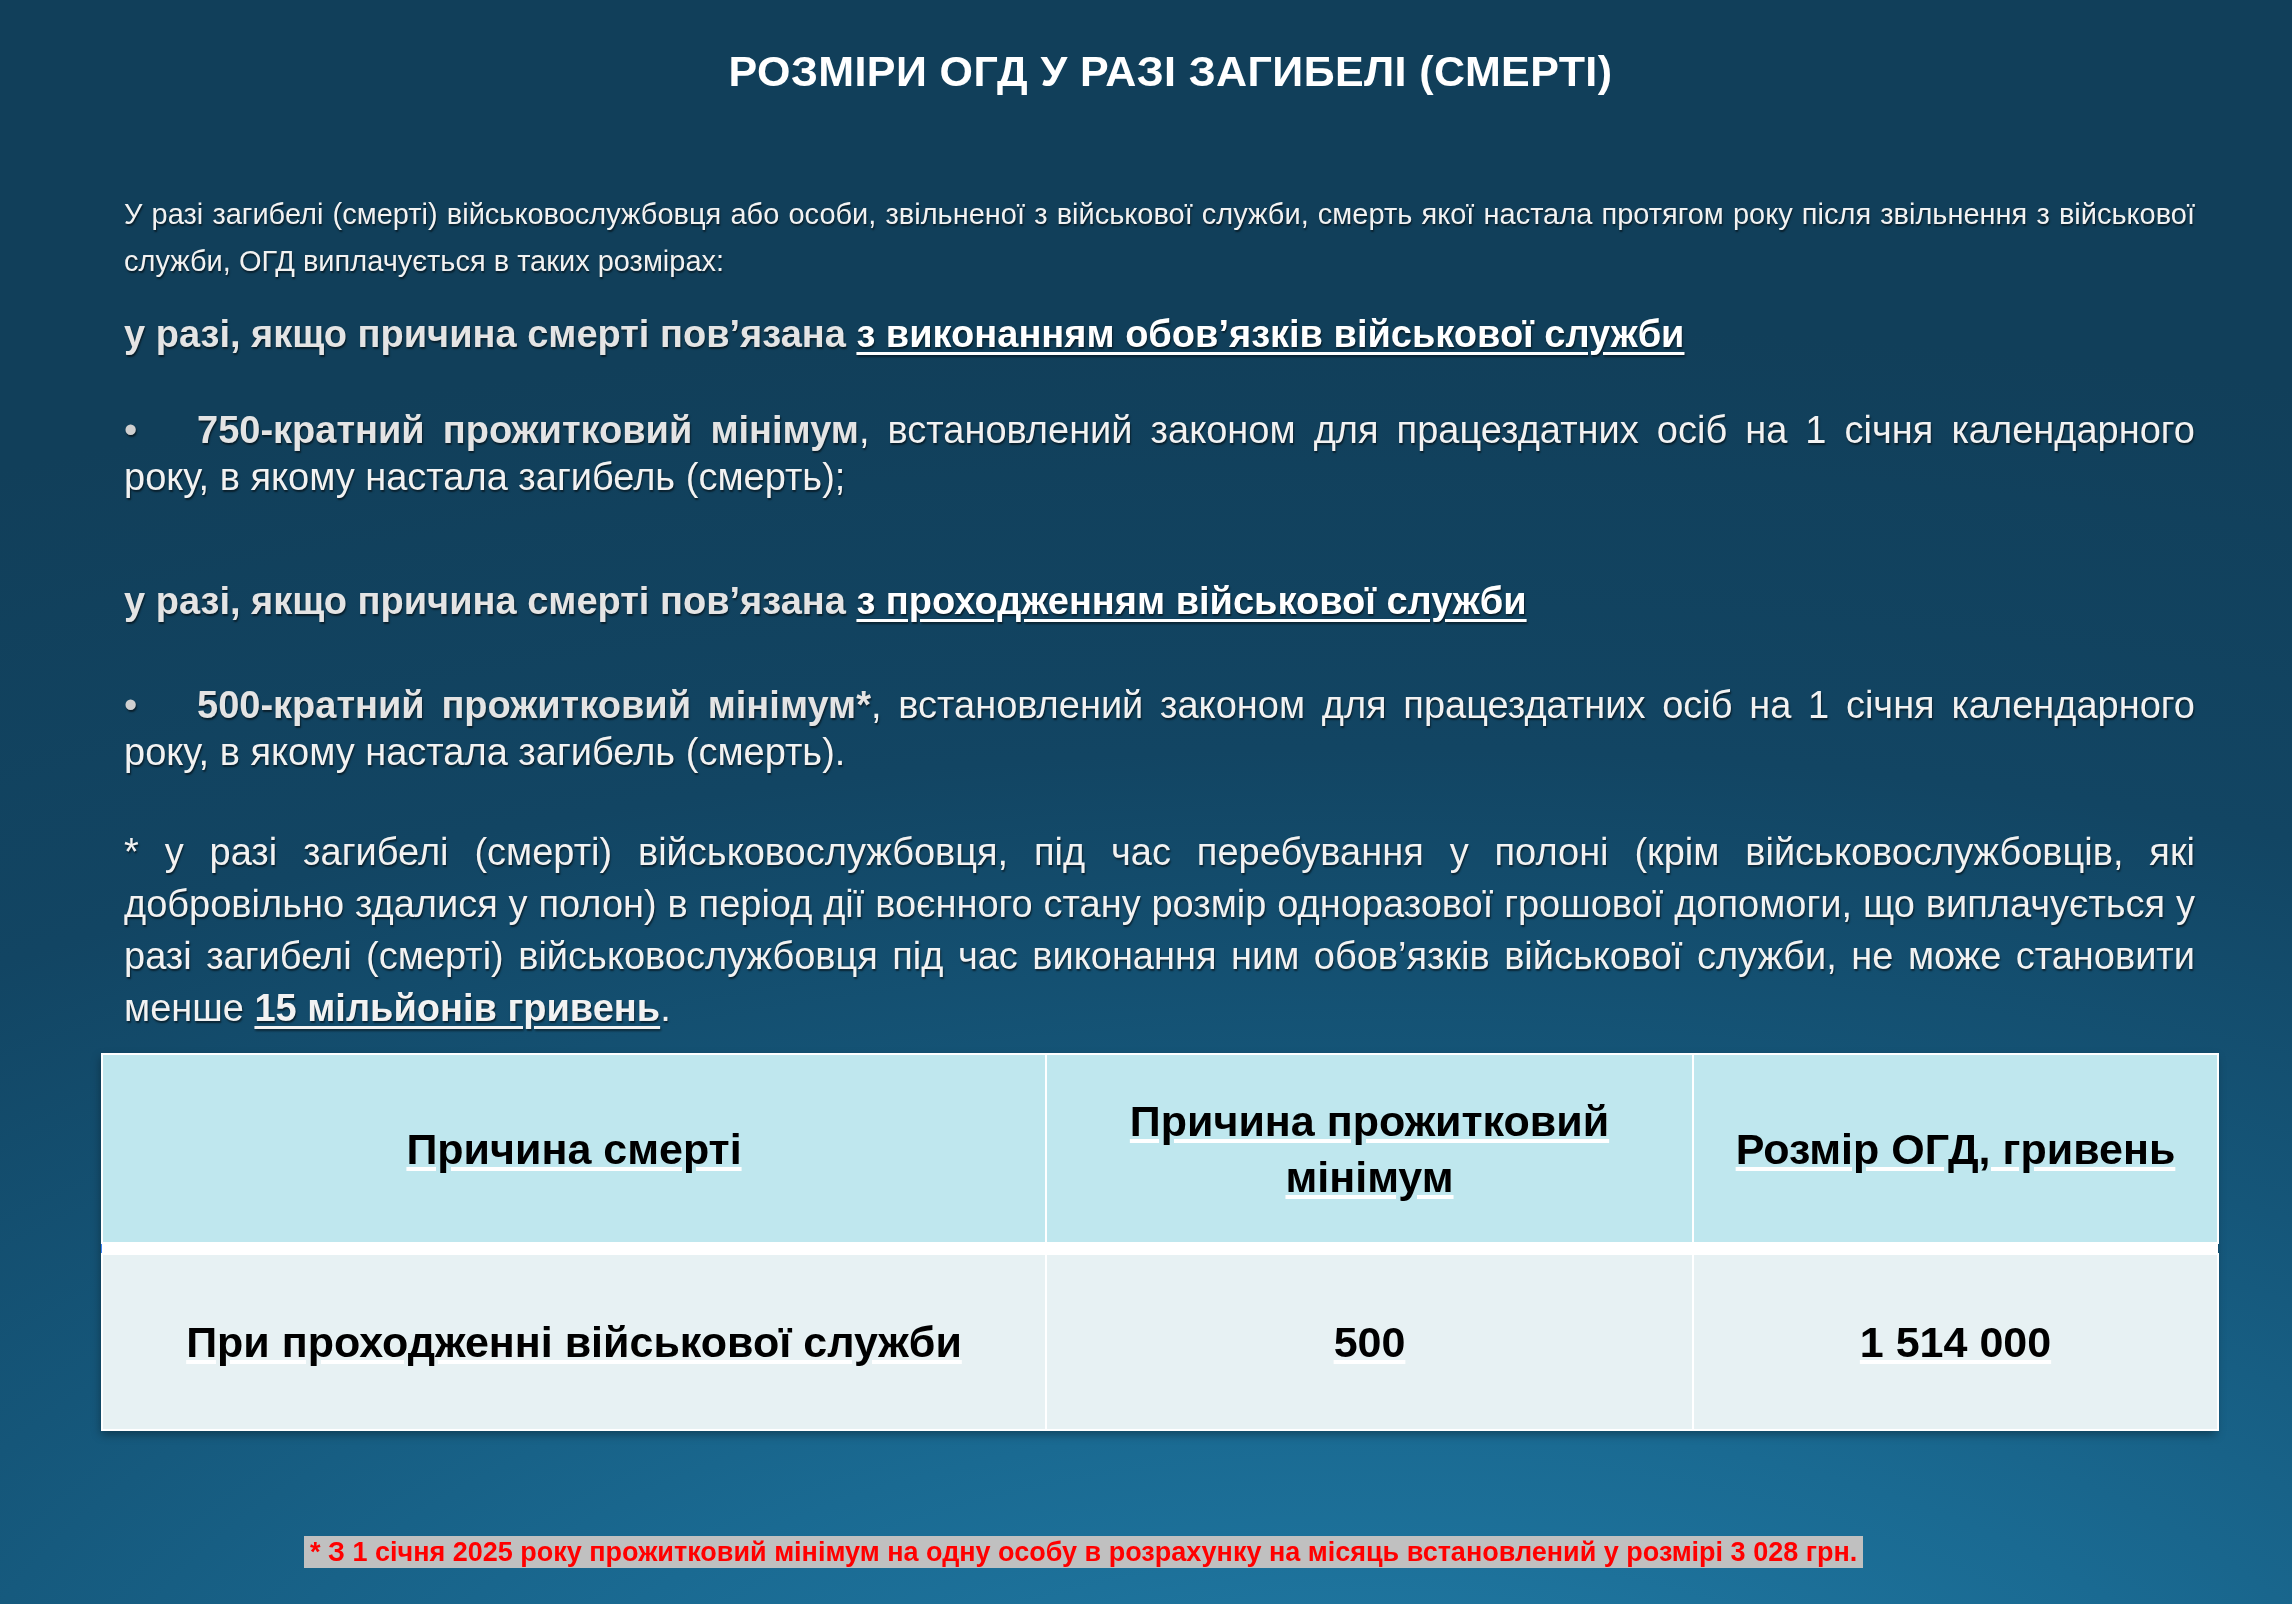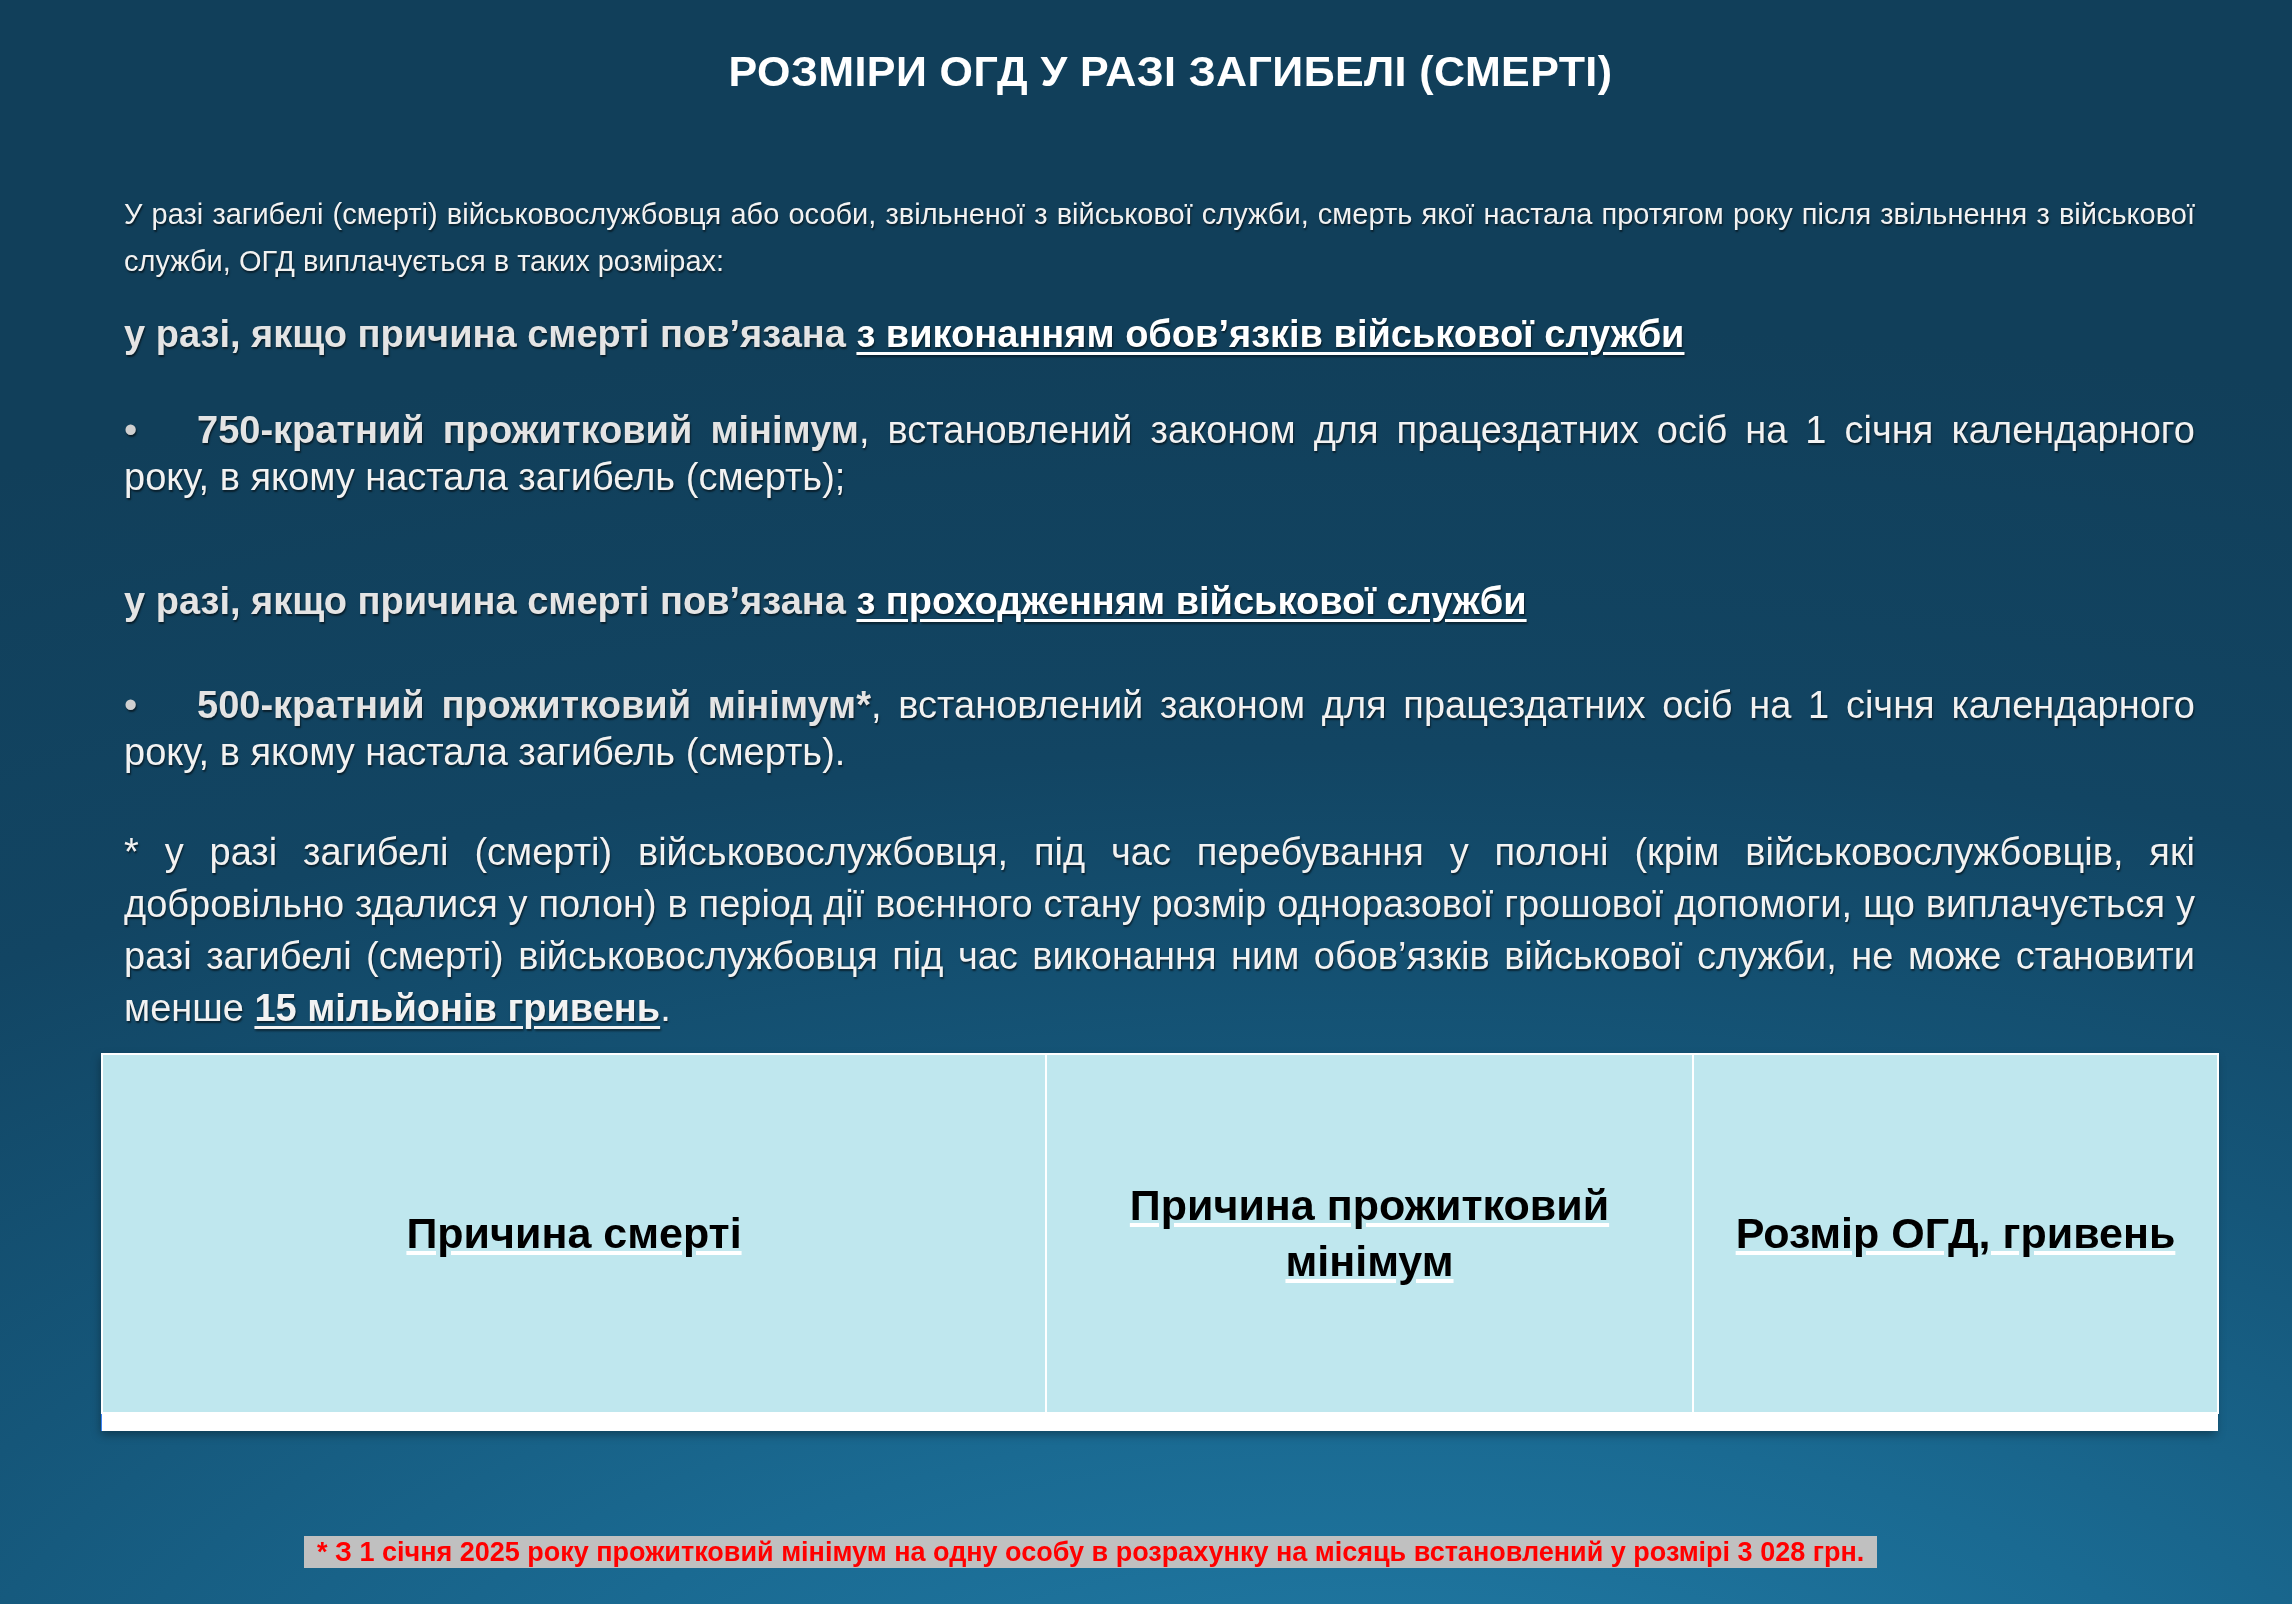--- a/index.html
+++ b/index.html
@@ -142,21 +142,21 @@
       border: none;
     }
     .num {
       font-size: 45px;
     }
     .bottom-note {
       position: absolute;
       top: 1536px;
       left: 304px;
       height: 32px;
-      padding: 0 13px;
+      padding: 0 6px;
       background: #c0c0c0;
       color: #ff0000;
       font-weight: bold;
       font-size: 27px;
       line-height: 32px;
       white-space: nowrap;
     }
   </style>
 </head>
 <body>
@@ -199,20 +199,25 @@
       </colgroup>
       <tbody>
           <tr>
         <th>Причина смерті</th>
         <th>Причина прожитковий мінімум</th>
         <th>Розмір ОГД, гривень</th>
       </tr>
       <tr class="spacer">
             <td colspan="3"></td>
           </tr>
+      <tr class="row-b">
+        <td>При проходженні військової служби</td>
+        <td class="num">500</td>
+        <td class="num">1 514 000</td>
+      </tr>
     </tbody>
       </table>
   </div>
 
   <div class="bottom-note">* З 1 січня 2025 року прожитковий мінімум на одну особу в розрахунку на місяць встановлений у розмірі  3 028 грн.</div>
 
 </div>
 
 
 </body></html>

